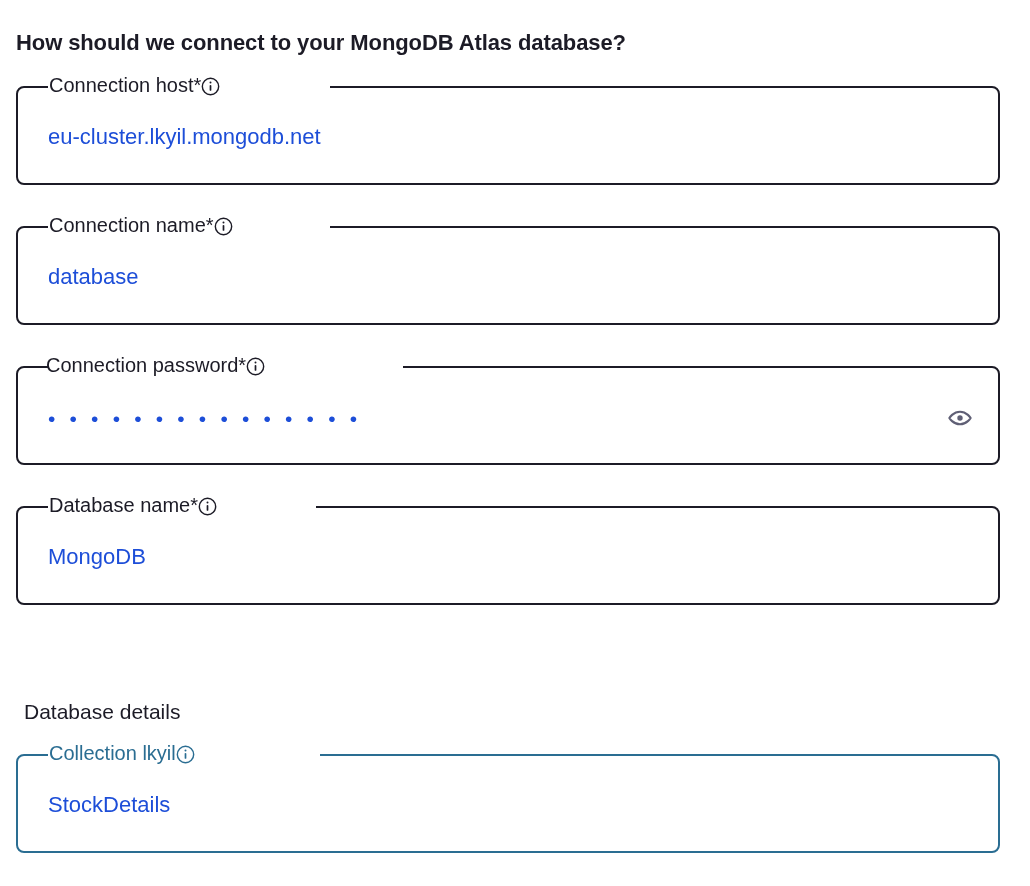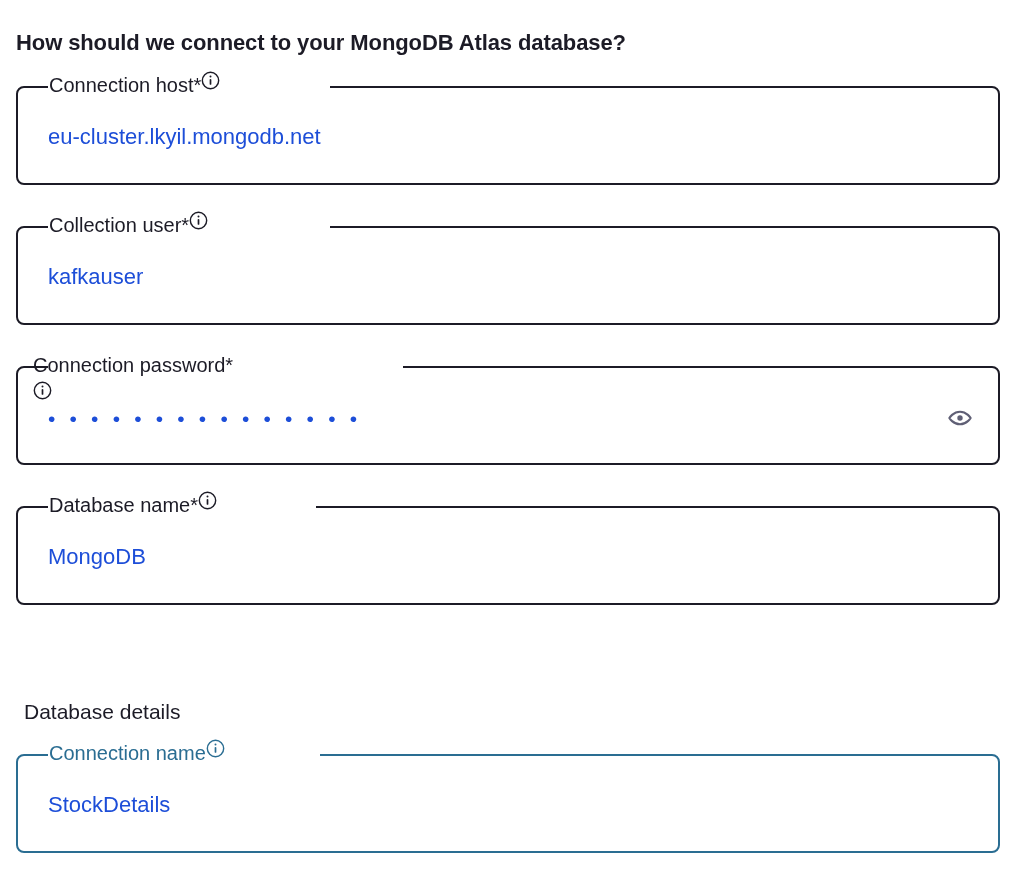--- a/index.html
+++ b/index.html
@@ -79,20 +79,21 @@
 
   .field .field-label {
     position: absolute;
     top: -16px;
     font-size: 20px;
     line-height: 30px;
     color: #1c1b26;
     background: transparent;
     z-index: 3;
     display: flex;
+    align-items: center;
     white-space: nowrap;
     padding: 0;
   }
   .field.focused .field-label {
     color: #2a6d92;
   }
 
   .field .field-value {
     position: absolute;
     left: 32px;
@@ -155,36 +156,36 @@
         </svg>
       </span>
     </label>
     <div class="field-value">eu-cluster.lkyil.mongodb.net</div>
   </div>
 
   <div class="field" id="f1" style="top:226px;height:99px;">
     <div class="outline"></div>
     <div class="notch" style="left:32px;width:282px;"></div>
     <label class="field-label" style="left:33px;">
-      <span>Collection user*</span>
-      <span class="info-icon">
-        <svg viewBox="0 0 20 20" fill="none">
-          <circle cx="10" cy="10" r="8.6" stroke="#1c1b26" stroke-width="1.5"></circle>
-          <circle cx="10" cy="5.9" r="1.05" fill="#1c1b26"></circle>
-          <rect x="9.1" y="8.4" width="1.8" height="6.1" rx="0.9" fill="#1c1b26"></rect>
-        </svg>
-      </span>
-    </label>
-    <div class="field-value">kafkauser</div>
+      <span>Connection name*</span>
+      <span class="info-icon">
+        <svg viewBox="0 0 20 20" fill="none">
+          <circle cx="10" cy="10" r="8.6" stroke="#1c1b26" stroke-width="1.5"></circle>
+          <circle cx="10" cy="5.9" r="1.05" fill="#1c1b26"></circle>
+          <rect x="9.1" y="8.4" width="1.8" height="6.1" rx="0.9" fill="#1c1b26"></rect>
+        </svg>
+      </span>
+    </label>
+    <div class="field-value">database</div>
   </div>
 
   <div class="field" id="f2" style="top:366px;height:99px;">
     <div class="outline"></div>
     <div class="notch" style="left:32px;width:355px;"></div>
-    <label class="field-label" style="left:17px;flex-direction:column;">
+    <label class="field-label" style="left:30px;">
       <span>Connection password*</span>
       <span class="info-icon">
         <svg viewBox="0 0 20 20" fill="none">
           <circle cx="10" cy="10" r="8.6" stroke="#1c1b26" stroke-width="1.5"></circle>
           <circle cx="10" cy="5.9" r="1.05" fill="#1c1b26"></circle>
           <rect x="9.1" y="8.4" width="1.8" height="6.1" rx="0.9" fill="#1c1b26"></rect>
         </svg>
       </span>
     </label>
     <div class="field-value dots">•••••••••••••••</div>
@@ -213,21 +214,21 @@
     </label>
     <div class="field-value">MongoDB</div>
   </div>
 
   <h2 class="heading-section">Database details</h2>
 
   <div class="field focused" id="f4" style="top:754px;height:99px;">
     <div class="outline"></div>
     <div class="notch" style="left:32px;width:272px;"></div>
     <label class="field-label" style="left:33px;">
-      <span>Connection name</span>
+      <span>Collection lkyil</span>
       <span class="info-icon">
         <svg viewBox="0 0 20 20" fill="none">
           <circle cx="10" cy="10" r="8.6" stroke="#2a6d92" stroke-width="1.5"></circle>
           <circle cx="10" cy="5.9" r="1.05" fill="#2a6d92"></circle>
           <rect x="9.1" y="8.4" width="1.8" height="6.1" rx="0.9" fill="#2a6d92"></rect>
         </svg>
       </span>
     </label>
     <div class="field-value">StockDetails</div>
   </div>

